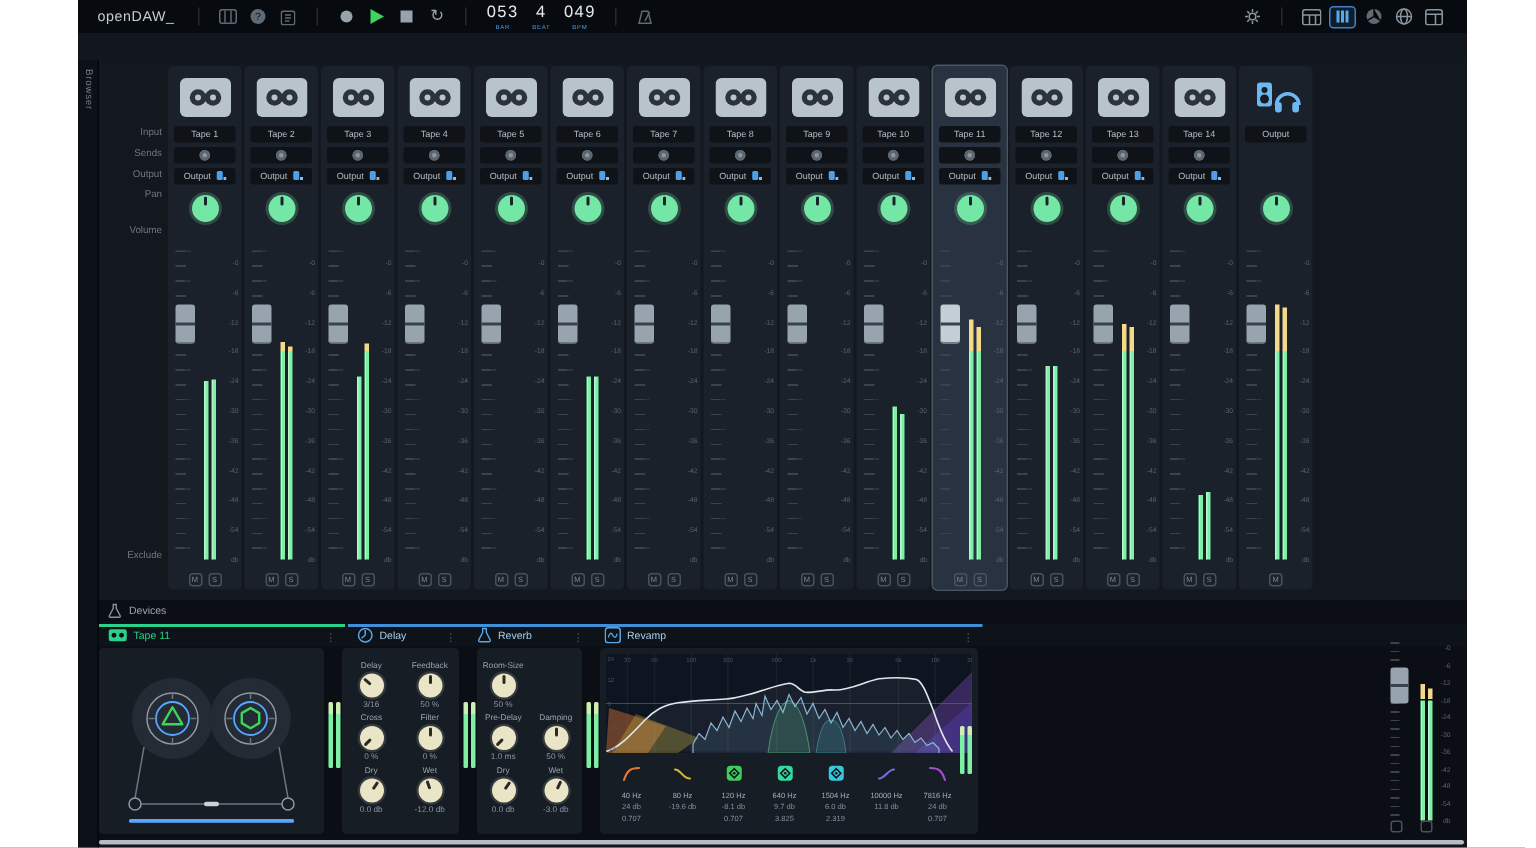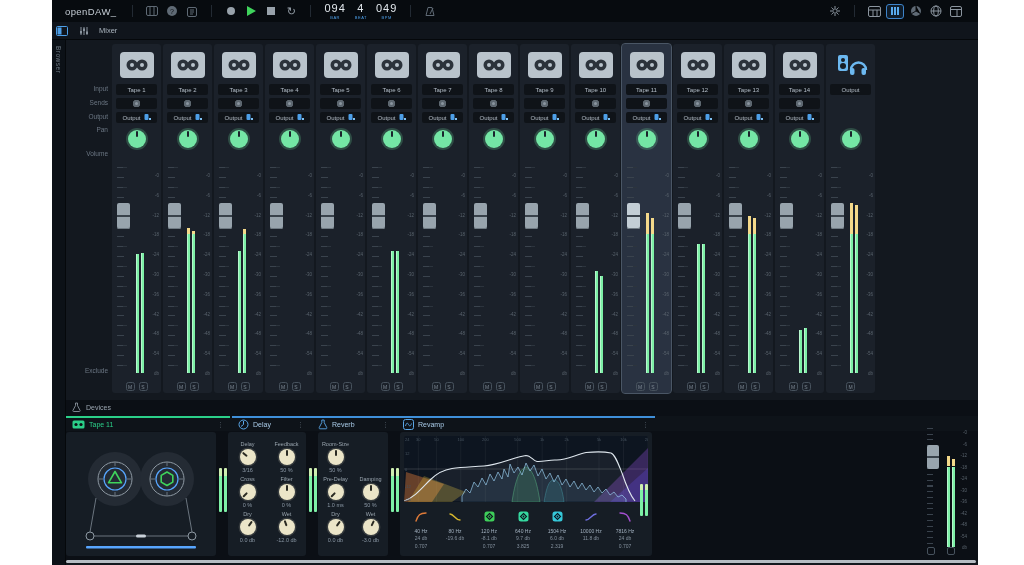--- a/index.html
+++ b/index.html
@@ -134,21 +134,21 @@
       </div>
     <div class="tb-ic">
         <span class="stop-sq"></span>
       </div>
     <div class="tb-ic">
         <span class="loop-gl">↻</span>
       </div>
     <div class="tb-sep"></div>
     <div class="time">
       <div class="seg">
-          <div class="num">094</div>
+          <div class="num">053</div>
           <div class="lbl">BAR</div>
         </div>
       <div class="seg">
           <div class="num">4</div>
           <div class="lbl">BEAT</div>
         </div>
       <div class="seg">
           <div class="num">049</div>
           <div class="lbl">BPM</div>
         </div>
@@ -194,37 +194,20 @@
         </div>
       <div class="tb-ic">
           <svg width="12" height="11">
             <rect x="0.5" y="0.5" width="11" height="10" rx="1.5" fill="none" stroke="#8b959f"></rect>
             <path d="M0.5 3.5h11M7 3.5v7" stroke="#8b959f"></path>
           </svg>
         </div>
     </div>
   </div>
 
-  <div class="mixhead">
-    <div class="tb-ic panes">
-        <svg width="12" height="10">
-          <rect x="0.5" y="0.5" width="11" height="9" rx="1" fill="none" stroke="#4d9fe8"></rect>
-          <rect x="1.5" y="1.5" width="4" height="7" fill="#4d9fe8"></rect>
-        </svg>
-      </div>
-    <div class="tb-ic" style="margin-left:4px">
-        <svg width="10" height="10">
-          <path d="M2 1v8M5 1v8M8 1v8" stroke="#8a949e"></path>
-          <rect x="1" y="5" width="2" height="2.5" fill="#8a949e"></rect>
-          <rect x="4" y="2.5" width="2" height="2.5" fill="#8a949e"></rect>
-          <rect x="7" y="5.5" width="2" height="2.5" fill="#8a949e"></rect>
-        </svg>
-      </div>
-    <div class="label">Mixer</div>
-  </div>
 
   <div class="sidebar">
     <div class="vtext">Browser</div>
   </div>
 
   <div class="main">
 
     <div class="mixer-area">
       <div id="rowlabels">
           <div class="rowlbl" style="top: 45px; left: 2px;">Input</div>

